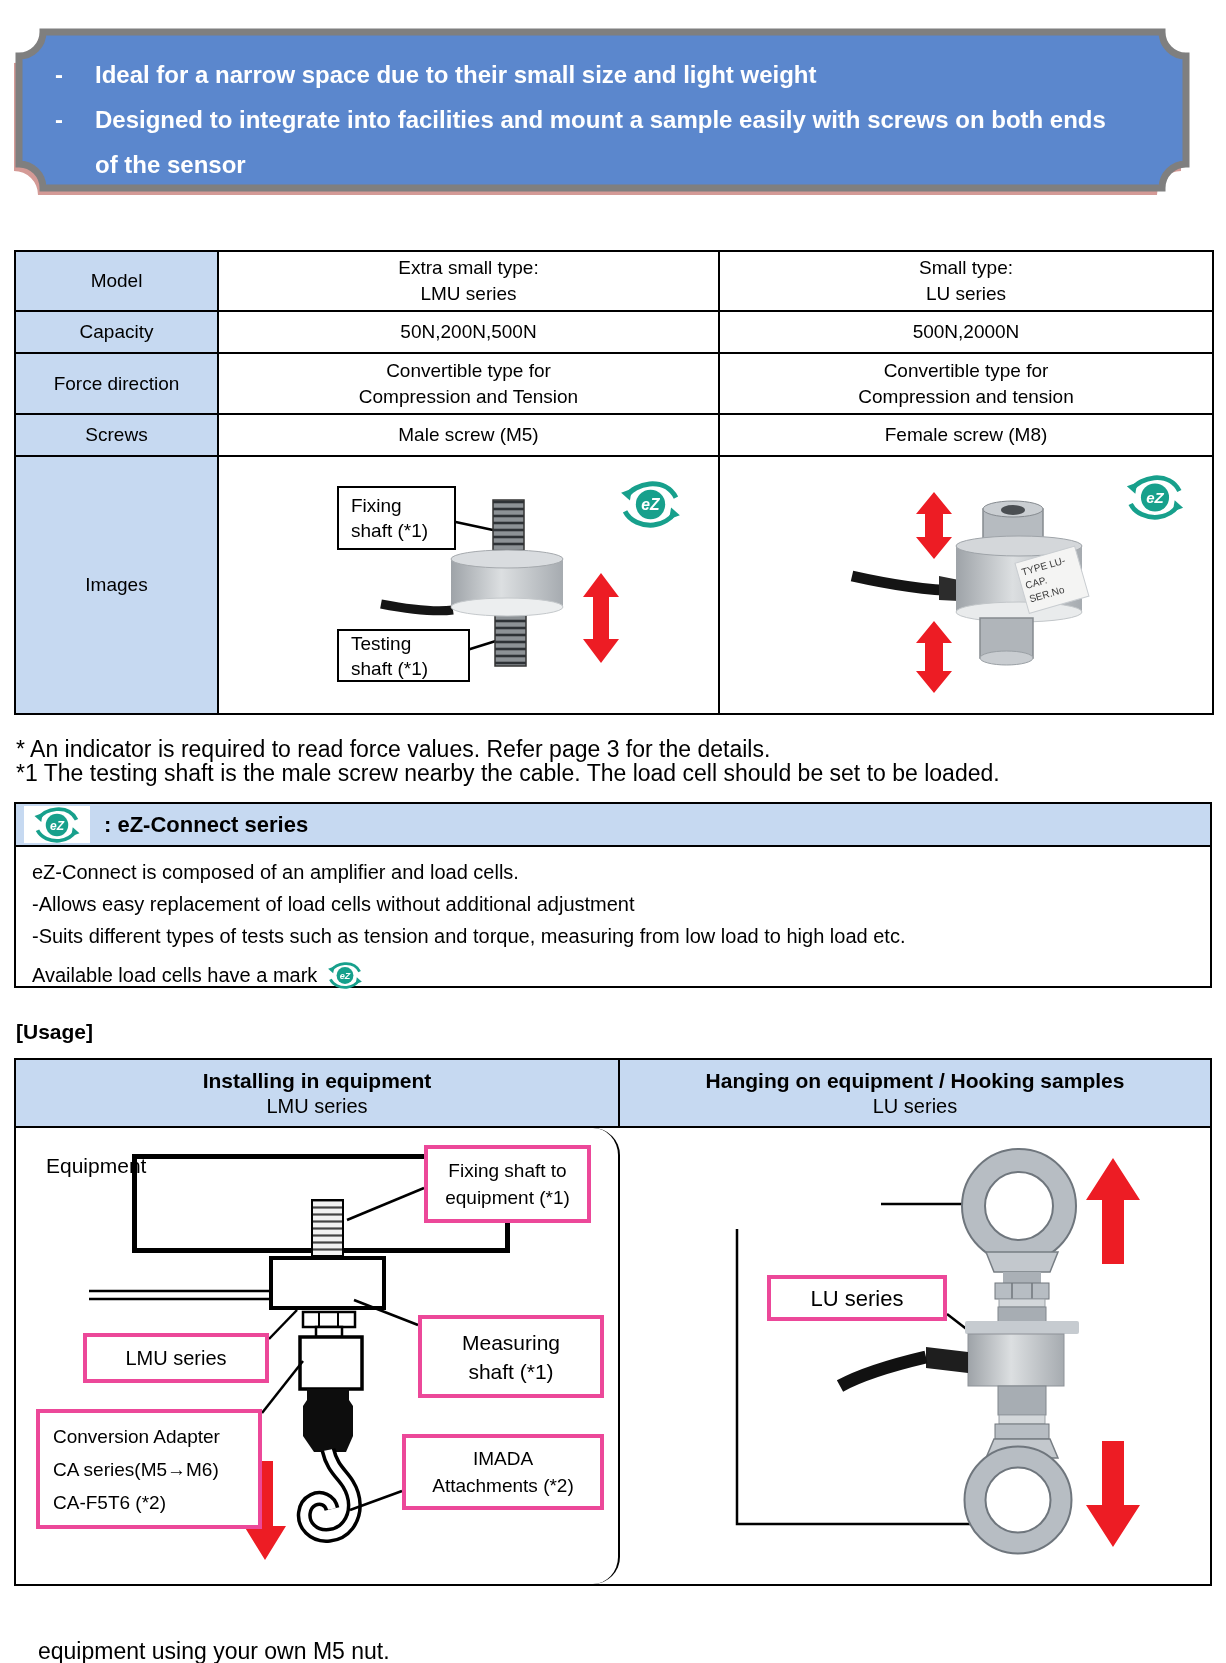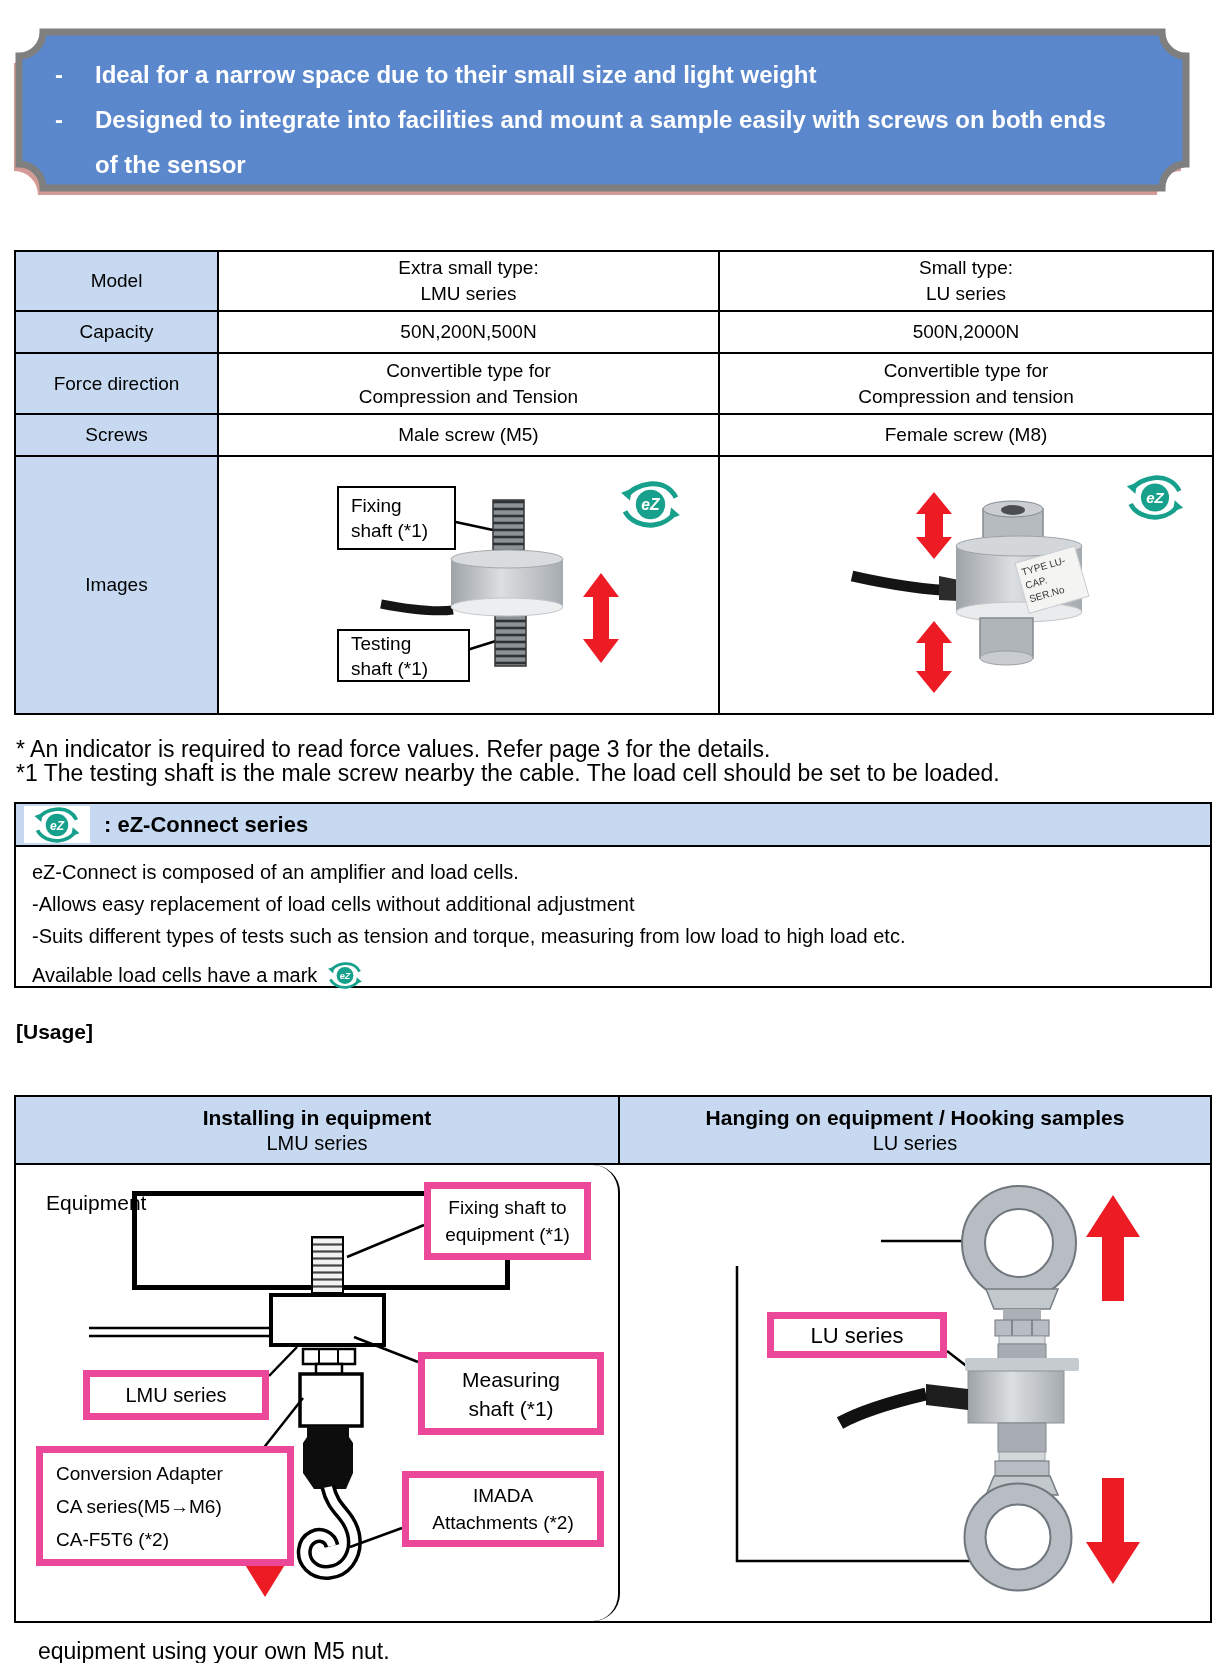--- a/index.html
+++ b/index.html
@@ -31,33 +31,33 @@
   
   .ezbox{position:absolute;left:14px;top:802px;width:1198px;height:186px;border:2px solid #000;box-sizing:border-box;}
   .ezhead{height:43px;background:#c6d9f1;border-bottom:2px solid #000;display:flex;align-items:center;box-sizing:border-box;}
   .ezlogo-plate{width:66px;height:37px;background:#fff;margin-left:8px;display:flex;align-items:center;justify-content:center;}
   .ezhead-title{font-weight:bold;font-size:22px;margin-left:14px;}
   .ezbody{padding:9px 16px 0 16px;font-size:20px;line-height:32px;}
   .ezmark-line{margin-top:7px;display:flex;align-items:center;gap:10px;}
 
   
   .usage-title{position:absolute;left:16px;top:1020px;font-weight:bold;font-size:21px;}
-  .usage{position:absolute;left:14px;top:1095px;width:1198px;height:528px;border:2px solid #000;box-sizing:border-box;}
+  .usage{position:absolute;left:14px;top:1058px;width:1198px;height:528px;border:2px solid #000;box-sizing:border-box;}
   .usage-head{display:flex;height:68px;background:#c6d9f1;border-bottom:2px solid #000;box-sizing:border-box;}
   .uh-col{display:flex;flex-direction:column;align-items:center;justify-content:center;gap:2px;}
   .uh-col.l{width:604px;border-right:2px solid #000;box-sizing:border-box;}
   .uh-col.r{flex:1;}
   .uh-main{font-weight:bold;font-size:21px;}
   .uh-sub{font-size:20px;}
   .usage-body{display:flex;height:456px;}
   .ud{position:relative;box-sizing:border-box;}
   .ud.l{width:604px;border-right:2px solid #000;border-radius:27px;}
   .ud.r{flex:1;}
   .ud svg{position:absolute;inset:0;}
-  .boxlabel{position:absolute;background:#fff;border:7px solid #ec4899;box-sizing:border-box;font-size:19px;line-height:27px;
+  .boxlabel{position:absolute;background:#fff;border:4px solid #ec4899;box-sizing:border-box;font-size:19px;line-height:27px;
             display:flex;align-items:center;justify-content:center;text-align:center;white-space:pre-line;z-index:3;}
   .equip-box{position:absolute;left:116px;top:26px;width:378px;height:99px;border:5px solid #000;background:#fff;box-sizing:border-box;z-index:1;}
   .equip-label{position:absolute;left:30px;top:26px;font-size:21px;z-index:2;}
   .lmu-block{position:absolute;left:253px;top:128px;width:117px;height:54px;border:4px solid #000;background:#fff;box-sizing:border-box;z-index:1;}
   .svgtop{z-index:2;pointer-events:none;}
 </style>
 </head>
 <body>
 
 <div class="page">
@@ -267,21 +267,21 @@
           <path d="M408,60 L331,92" stroke="#000" stroke-width="2.5"></path>
           <path d="M253,211 L281,182" stroke="#000" stroke-width="2.5"></path>
           <path d="M246,285 L287,233" stroke="#000" stroke-width="2.5"></path>
           <path d="M402,197 L338,172" stroke="#000" stroke-width="2.5"></path>
           <path d="M386,363 L334,382" stroke="#000" stroke-width="2.5"></path>
         </svg>
 
         <div class="boxlabel cc" style="left:408px;top:17px;width:167px;height:78px;">Fixing shaft to
 equipment (*1)</div>
         <div class="boxlabel cc" style="left:67px;top:205px;width:186px;height:50px;font-size:20px;">LMU series</div>
-        <div class="boxlabel" style="left:20px;top:281px;width:258px;height:120px;justify-content:flex-start;text-align:left;padding-left:13px;line-height:33px;">Conversion Adapter
+        <div class="boxlabel" style="left:20px;top:281px;width:226px;height:120px;justify-content:flex-start;text-align:left;padding-left:13px;line-height:33px;">Conversion Adapter
 CA series(M5→M6)
 CA-F5T6 (*2)</div>
         <div class="boxlabel cc" style="left:402px;top:187px;width:186px;height:83px;font-size:21px;line-height:29px;">Measuring
 shaft (*1)</div>
         <div class="boxlabel cc" style="left:386px;top:306px;width:202px;height:76px;">IMADA
 Attachments (*2)</div>
       </div>
 
       <div class="ud r">
         <svg viewBox="0 0 592 456" width="592" height="456">

